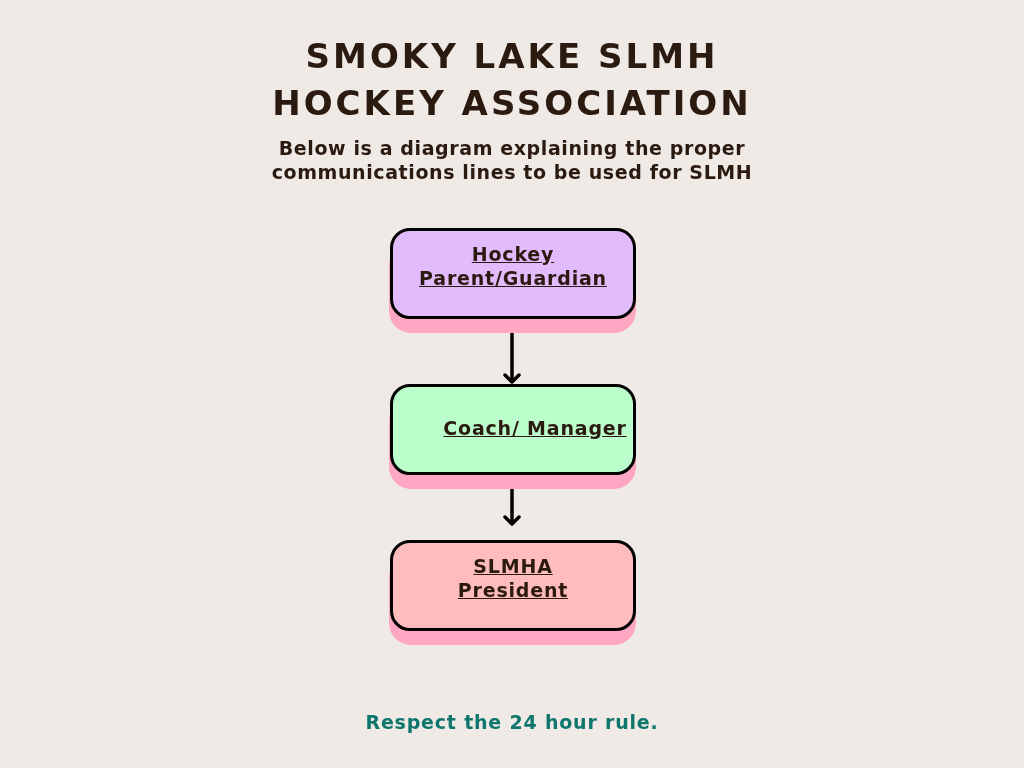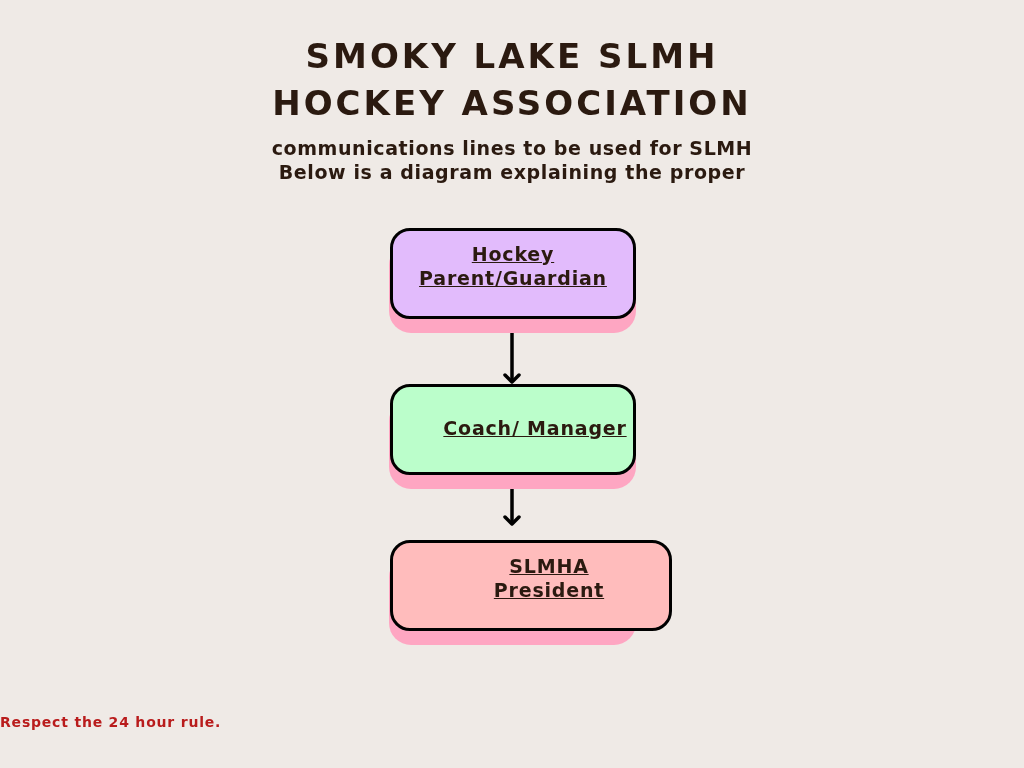--- a/index.html
+++ b/index.html
@@ -73,57 +73,58 @@
       letter-spacing: 0.8px;
       color: #2b1a10;
       text-align: center;
       white-space: nowrap;
       text-decoration: underline;
     }
     .node.n1 { top: 228px; background: #e2bbfc; }
     .node.n1 .lbls { margin-top: -16px; }
     .node.n2 { top: 384px; background: #bbfecb; }
     .node.n2 .lbls { margin-top: -4px; margin-left: 44px; }
-    .node.n3 { top: 540px; background: #ffbcbc; padding-left: 36px; }
+    .node.n3 { top: 540px; background: #ffbcbc; }
     .node.n3 .lbls { margin-top: -16px; }
 
     .node-shadow.s1 { top: 243px; }
     .node-shadow.s2 { top: 399px; }
     .node-shadow.s3 { top: 555px; }
 
     .arrow {
       position: absolute;
       left: 502px;
       width: 20px;
     }
     .arrow.a1 { top: 333px; height: 52px; }
     .arrow.a2 { top: 489px; height: 38px; }
 
     .footer {
       position: absolute;
       left: 0;
       width: 1024px;
       top: 708px;
+      text-align: center;
       font-family: "DejaVu Sans", sans-serif;
       font-weight: bold;
-      font-size: 14px;
+      font-size: 19px;
       line-height: 28px;
       letter-spacing: 0.8px;
-      color: #b91c1c;
+      color: #0f766e;
     }
   </style>
 </head>
 <body>
 
 <div class="title l1">SMOKY LAKE SLMH</div>
 <div class="title l2">HOCKEY ASSOCIATION</div>
 
 <div class="subtitle">
+  <div>Below is a diagram explaining the proper</div>
   <div>communications lines to be used for SLMH</div>
-  <div>Below is a diagram explaining the proper</div>
 </div>
 
 <div class="node-shadow s1"></div>
 <div class="node n1">
   <div class="lbls">
     <div class="lbl">Hockey</div>
     <div class="lbl">Parent/Guardian</div>
   </div>
 </div>
 

